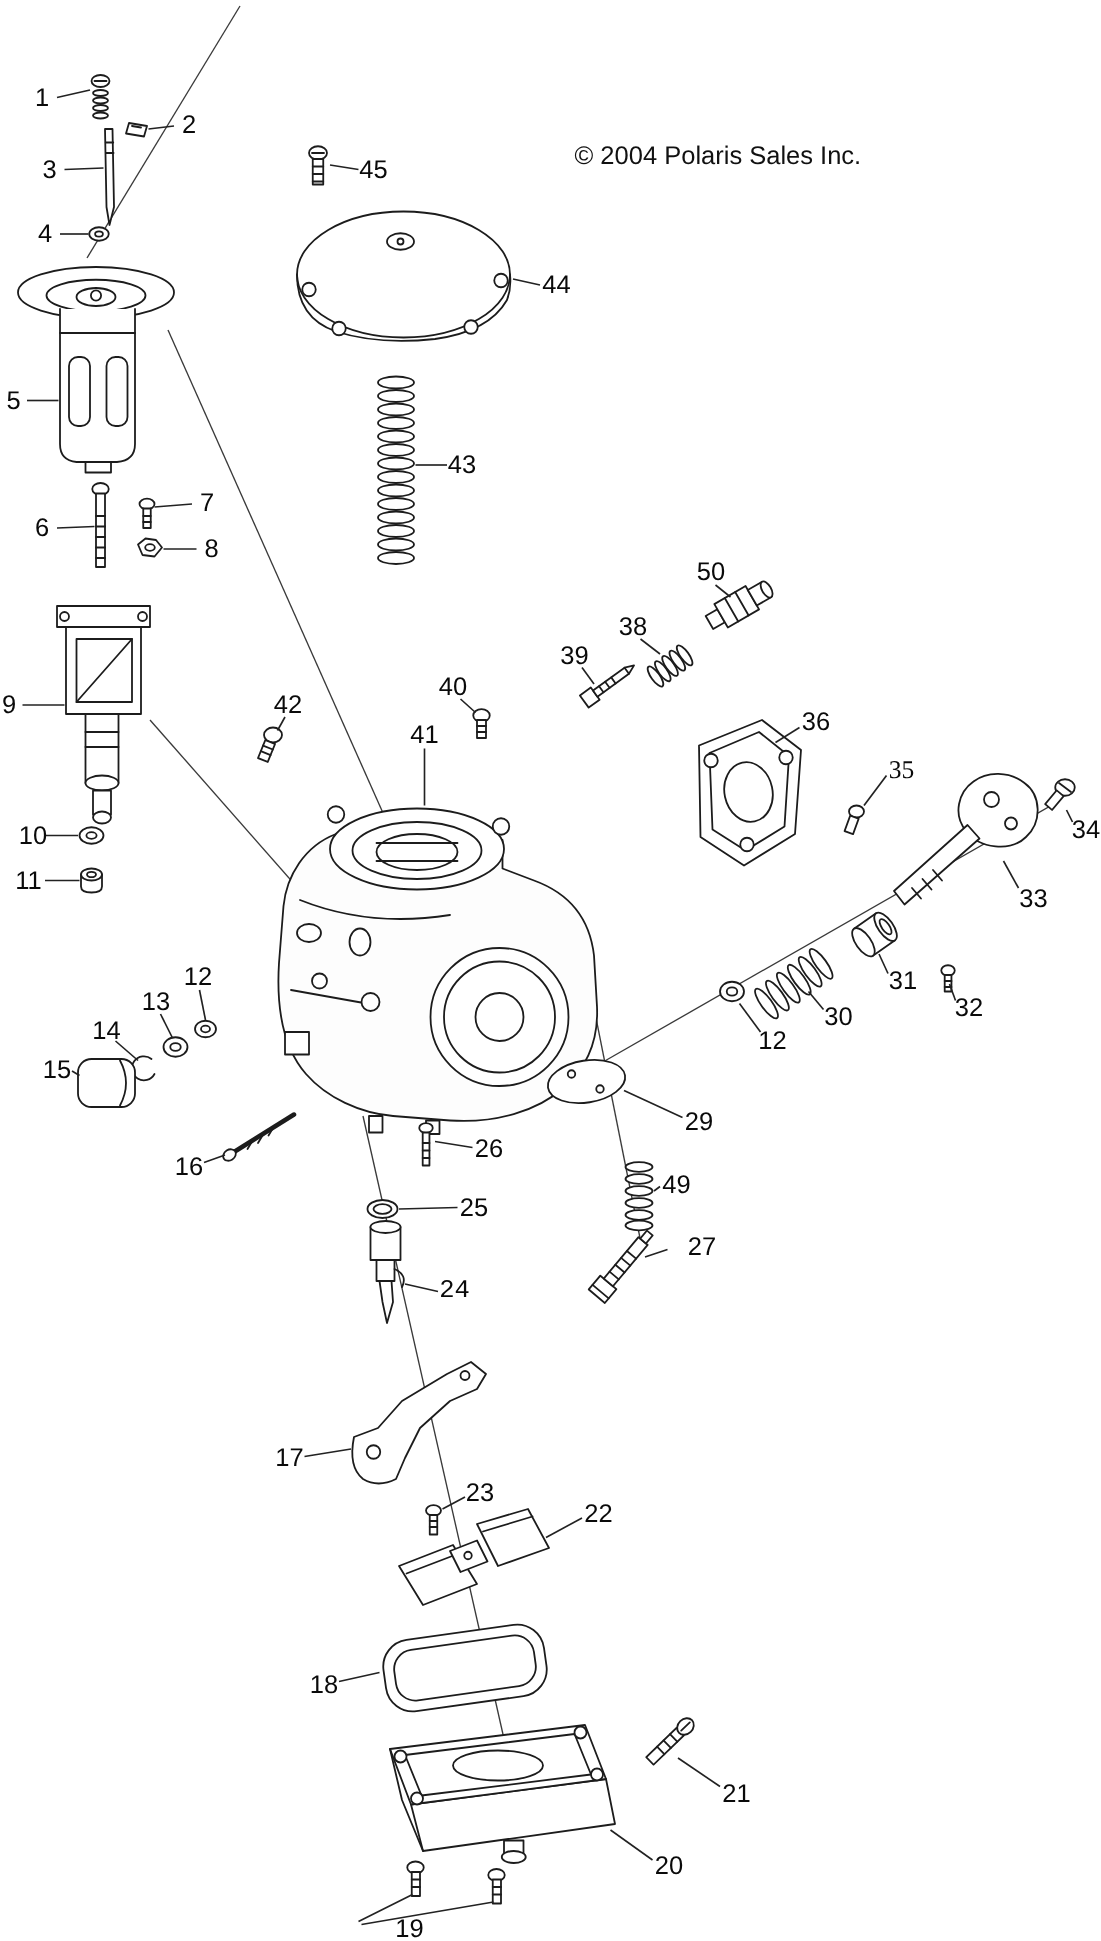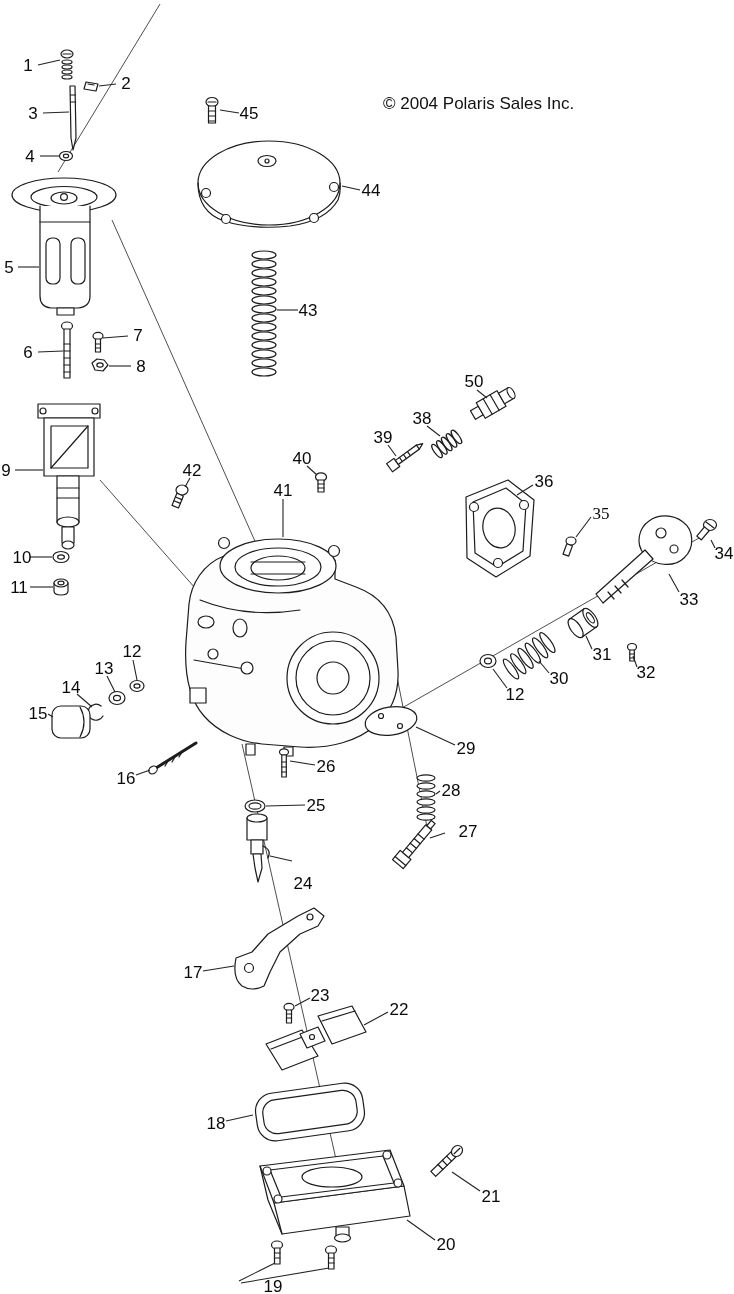--- a/index.html
+++ b/index.html
@@ -503,25 +503,25 @@
       <div class="callout" style="left: 71px; top: 687px;">14</div>
       <div class="callout" style="left: 38px; top: 713px;">15</div>
       <div class="callout" style="left: 126px; top: 778px;">16</div>
       <div class="callout" style="left: 193px; top: 972px;">17</div>
       <div class="callout" style="left: 216px; top: 1123px;">18</div>
       <div class="callout" style="left: 229px; top: 1286px; margin-left: 44px;">19</div>
       <div class="callout" style="left: 446px; top: 1244px;">20</div>
       <div class="callout" style="left: 491px; top: 1196px;">21</div>
       <div class="callout" style="left: 399px; top: 1009px; text-align: center;">22</div>
       <div class="callout" style="left: 320px; top: 995px;">23</div>
-      <div class="callout" style="left: 303px; top: 883px;">24</div>
+      <div class="callout" style="left: 303px; top: 861px; font-family: Liberation Mono, monospace;">24</div>
       <div class="callout" style="left: 316px; top: 805px;">25</div>
       <div class="callout" style="left: 326px; top: 766px;">26</div>
       <div class="callout" style="left: 468px; top: 831px;">27</div>
-      <div class="callout" style="left: 451px; top: 790px;">28</div>
+      <div class="callout" style="left: 451px; top: 790px;">49</div>
       <div class="callout" style="left: 466px; top: 748px;">29</div>
       <div class="callout" style="left: 559px; top: 678px;">30</div>
       <div class="callout" style="left: 602px; top: 654px;">31</div>
       <div class="callout" style="left: 646px; top: 672px;">32</div>
       <div class="callout" style="left: 689px; top: 599px;">33</div>
       <div class="callout" style="left: 724px; top: 553px;">34</div>
       <div class="callout" style="left: 601px; top: 513px; font-family: Liberation Serif, serif;">35</div>
       <div class="callout" style="left: 544px; top: 481px;">36</div>
       <div class="callout" style="left: 474px; top: 381px;">50</div>
       <div class="callout" style="left: 422px; top: 418px; text-align: center;">38</div>

